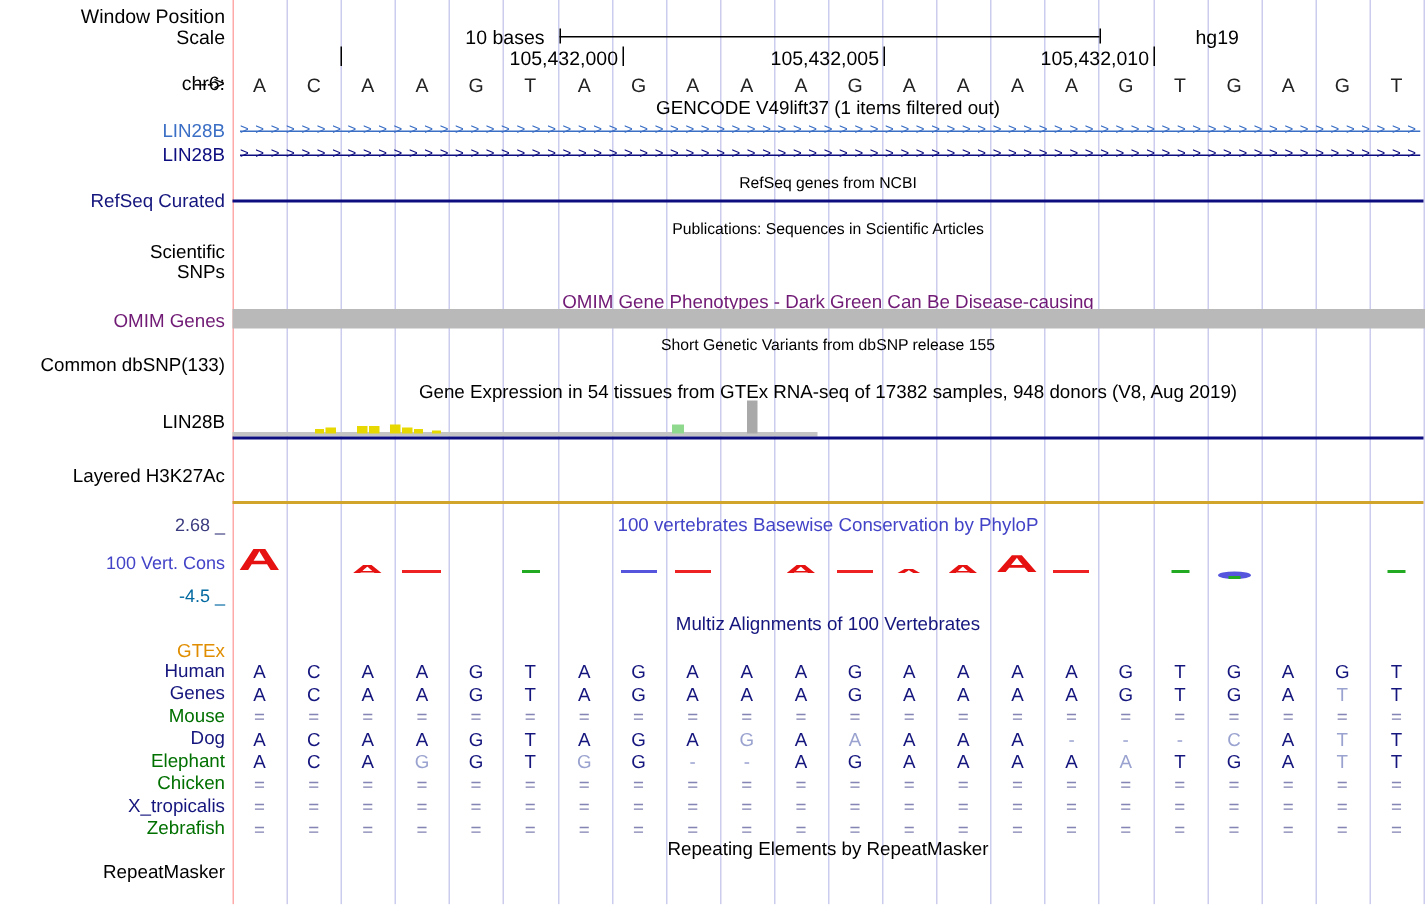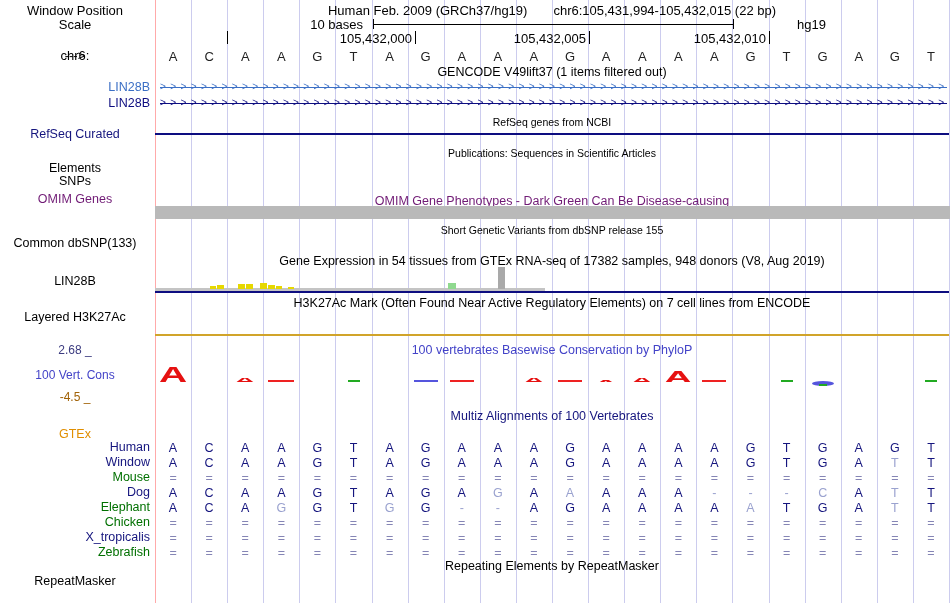--- a/index.html
+++ b/index.html
@@ -1,26 +1,26 @@
 <!DOCTYPE html>
 <html><head>
 <meta charset="utf-8">
 <style>
   html,body{margin:0;padding:0;background:#fff;}
   #screen{position:relative;width:950px;height:603px;background:#fff;overflow:hidden;
           font-family:"Liberation Sans",sans-serif;color:#000;}
-  .side{position:absolute;left:0;width:150px;text-align:center;font-size:12.5px;white-space:nowrap;}
+  .side{position:absolute;left:0;width:150px;text-align:right;font-size:12.5px;white-space:nowrap;}
   .ctitle{position:absolute;left:155px;width:794px;text-align:center;white-space:nowrap;}
   .t-big{font-size:12.5px;}
   .t-small{font-size:10.5px;}
   .navy{color:#15157e;}
   .green{color:#701a75;}
   .orange{color:#e08e00;}
   .blueviolet{color:#4343c8;}
-  .maroon{color:#a16207;}
+  .maroon{color:#0369a1;}
   .slate{color:#3c3c80;}
   .seq-letter{position:absolute;text-align:center;font-size:13px;color:#222;}
   .mz-b{color:#15157e;}
   .mz-dim{color:#9aa2cf;}
   .mz-eq{color:#8585b5;}
   .hdr-part{display:inline-block;}
   .hdr-gap{display:inline-block;width:26px;}
 </style>
 </head>
 <body>
@@ -47,23 +47,20 @@
       <div style="position: absolute; left: 732px; top: 0px; width: 1px; height: 603px; background: rgb(204, 204, 238);"></div>
       <div style="position: absolute; left: 769px; top: 0px; width: 1px; height: 603px; background: rgb(204, 204, 238);"></div>
       <div style="position: absolute; left: 805px; top: 0px; width: 1px; height: 603px; background: rgb(204, 204, 238);"></div>
       <div style="position: absolute; left: 841px; top: 0px; width: 1px; height: 603px; background: rgb(204, 204, 238);"></div>
       <div style="position: absolute; left: 877px; top: 0px; width: 1px; height: 603px; background: rgb(204, 204, 238);"></div>
       <div style="position: absolute; left: 913px; top: 0px; width: 1px; height: 603px; background: rgb(204, 204, 238);"></div>
       <div style="position: absolute; left: 949px; top: 0px; width: 1px; height: 603px; background: rgb(204, 204, 238);"></div>
     </div>
 
   <div class="side" id="lbl-window" style="top:3px;font-size:13px;">Window Position</div>
-  <div class="ctitle" style="top:3px;font-size:13px;">
-    <span class="hdr-part">Human Feb. 2009 (GRCh37/hg19)</span><span class="hdr-gap"></span><span class="hdr-part">chr6:105,431,994-105,432,015 (22 bp)</span>
-  </div>
 
   <div class="side" style="top:17px;font-size:13px;">Scale</div>
   <div style="position:absolute;left:245px;width:118px;top:17px;text-align:right;font-size:13px;">10 bases</div>
   <div style="position:absolute;left:373px;top:24px;width:360px;height:1px;background:#000;"></div>
   <div style="position:absolute;left:373px;top:19px;width:1px;height:10px;background:#000;"></div>
   <div style="position:absolute;left:733px;top:19px;width:1px;height:10px;background:#000;"></div>
   <div style="position:absolute;left:797px;top:17px;font-size:13px;">hg19</div>
 
   <div class="side" style="top:48px;font-size:13px;">chr6:</div>
   <div id="ruler" style="position:absolute;left:0;top:31px;width:950px;height:15px;font-size:13px;">
@@ -114,25 +111,25 @@
         <div style="position: absolute; left: 0px; top: 7px; width: 100%; height: 1px; background: rgb(13, 13, 128);"></div>
         <div style="position: absolute; left: 0px; top: 0px; width: 110%; color: rgb(13, 13, 128); font: 10px / 14px &quot;Liberation Sans&quot;, sans-serif; letter-spacing: 4.4px; white-space: nowrap;">&gt;&gt;&gt;&gt;&gt;&gt;&gt;&gt;&gt;&gt;&gt;&gt;&gt;&gt;&gt;&gt;&gt;&gt;&gt;&gt;&gt;&gt;&gt;&gt;&gt;&gt;&gt;&gt;&gt;&gt;&gt;&gt;&gt;&gt;&gt;&gt;&gt;&gt;&gt;&gt;&gt;&gt;&gt;&gt;&gt;&gt;&gt;&gt;&gt;&gt;&gt;&gt;&gt;&gt;&gt;&gt;&gt;&gt;&gt;&gt;&gt;&gt;&gt;&gt;&gt;&gt;&gt;&gt;&gt;&gt;&gt;&gt;&gt;&gt;&gt;&gt;&gt;&gt;&gt;&gt;&gt;&gt;&gt;&gt;&gt;</div>
       </div>
     </div>
 
   <div class="ctitle t-small" style="top:116px;">RefSeq genes from NCBI</div>
   <div class="side navy" style="top:127px;">RefSeq Curated</div>
   <div id="refseq-line" style="position: absolute; left: 155px; top: 133px; width: 794px; height: 2px; background: rgb(13, 13, 128);"></div>
 
   <div class="ctitle t-small" style="top:147px;">Publications: Sequences in Scientific Articles</div>
-  <div class="side" style="top:161px;">Elements</div>
+  <div class="side" style="top:161px;">Scientific</div>
   <div class="side" style="top:174px;">SNPs</div>
 
   <div class="ctitle t-big green" style="top:194px;">OMIM Gene Phenotypes - Dark Green Can Be Disease-causing</div>
-  <div class="side green" style="top:192px;">OMIM Genes</div>
+  <div class="side green" style="top:207px;">OMIM Genes</div>
   <div id="omim-bar" style="position: absolute; left: 155px; top: 206px; width: 795px; height: 13px; background: rgb(185, 185, 185);"></div>
 
   <div class="ctitle t-small" style="top:224px;">Short Genetic Variants from dbSNP release 155</div>
   <div class="side" style="top:236px;">Common dbSNP(133)</div>
 
   <div class="ctitle t-big" style="top:254px;">Gene Expression in 54 tissues from GTEx RNA-seq of 17382 samples, 948 donors (V8, Aug 2019)</div>
   <div class="side" style="top:274px;">LIN28B</div>
   <div id="gtex-graph" style="position:absolute;left:0;top:0;width:950px;height:0;">
       <div style="position: absolute; left: 155px; top: 288px; width: 390px; height: 3px; background: rgb(196, 196, 196);"></div>
       <div style="position: absolute; left: 210px; top: 286px; width: 6px; height: 3px; background: rgb(230, 216, 0);"></div>
@@ -141,21 +138,20 @@
       <div style="position: absolute; left: 246px; top: 284px; width: 7px; height: 5px; background: rgb(230, 216, 0);"></div>
       <div style="position: absolute; left: 260px; top: 283px; width: 7px; height: 6px; background: rgb(230, 216, 0);"></div>
       <div style="position: absolute; left: 268px; top: 285px; width: 7px; height: 4px; background: rgb(230, 216, 0);"></div>
       <div style="position: absolute; left: 276px; top: 286px; width: 6px; height: 3px; background: rgb(230, 216, 0);"></div>
       <div style="position: absolute; left: 288px; top: 287px; width: 6px; height: 2px; background: rgb(230, 216, 0);"></div>
       <div style="position: absolute; left: 448px; top: 283px; width: 8px; height: 6px; background: rgb(143, 217, 143);"></div>
       <div style="position: absolute; left: 498px; top: 267px; width: 7px; height: 22px; background: rgb(169, 169, 169);"></div>
       <div style="position: absolute; left: 155px; top: 291px; width: 794px; height: 2px; background: rgb(13, 13, 128);"></div>
     </div>
 
-  <div class="ctitle t-big" style="top:296px;">H3K27Ac Mark (Often Found Near Active Regulatory Elements) on 7 cell lines from ENCODE</div>
   <div class="side" style="top:310px;">Layered H3K27Ac</div>
   <div id="h3k27ac-line" style="position: absolute; left: 155px; top: 334px; width: 794px; height: 2px; background: rgb(209, 164, 42);"></div>
 
   <div class="side slate" style="top:343px;font-size:12px;">2.68 _</div>
   <div class="ctitle t-big blueviolet" style="top:343px;">100 vertebrates Basewise Conservation by PhyloP</div>
   <div class="side blueviolet" style="top:368px;font-size:12px;">100 Vert. Cons</div>
   <div class="side maroon" style="top:390px;font-size:12px;">-4.5 _</div>
   <div id="cons-track" style="position:absolute;left:0;top:0;width:950px;height:0;">
       <div style="position: absolute; left: 155.045px; top: 366px; width: 36px; height: 16px; overflow: hidden;">
         <div style="position: absolute; left: 0px; right: 0px; bottom: -4px; text-align: center; font: bold 15px &quot;Liberation Sans&quot;, sans-serif; color: rgb(230, 17, 17); transform-origin: 50% 100%; transform: scale(2.6, 1.45);">A</div>
@@ -206,21 +202,21 @@
       <div class="mz-b" style="position: absolute; left: 588.091px; top: 441px; width: 36.0909px; text-align: center; font-size: 12.5px;">A</div>
       <div class="mz-b" style="position: absolute; left: 624.182px; top: 441px; width: 36.0909px; text-align: center; font-size: 12.5px;">A</div>
       <div class="mz-b" style="position: absolute; left: 660.273px; top: 441px; width: 36.0909px; text-align: center; font-size: 12.5px;">A</div>
       <div class="mz-b" style="position: absolute; left: 696.364px; top: 441px; width: 36.0909px; text-align: center; font-size: 12.5px;">A</div>
       <div class="mz-b" style="position: absolute; left: 732.455px; top: 441px; width: 36.0909px; text-align: center; font-size: 12.5px;">G</div>
       <div class="mz-b" style="position: absolute; left: 768.545px; top: 441px; width: 36.0909px; text-align: center; font-size: 12.5px;">T</div>
       <div class="mz-b" style="position: absolute; left: 804.636px; top: 441px; width: 36.0909px; text-align: center; font-size: 12.5px;">G</div>
       <div class="mz-b" style="position: absolute; left: 840.727px; top: 441px; width: 36.0909px; text-align: center; font-size: 12.5px;">A</div>
       <div class="mz-b" style="position: absolute; left: 876.818px; top: 441px; width: 36.0909px; text-align: center; font-size: 12.5px;">G</div>
       <div class="mz-b" style="position: absolute; left: 912.909px; top: 441px; width: 36.0909px; text-align: center; font-size: 12.5px;">T</div>
-      <div style="position: absolute; left: 0px; width: 150px; top: 455.05px; text-align: right; color: rgb(21, 21, 126); font-size: 12.5px;">Window</div>
+      <div style="position: absolute; left: 0px; width: 150px; top: 455.05px; text-align: right; color: rgb(21, 21, 126); font-size: 12.5px;">Genes</div>
       <div class="mz-b" style="position: absolute; left: 155px; top: 456.05px; width: 36.0909px; text-align: center; font-size: 12.5px;">A</div>
       <div class="mz-b" style="position: absolute; left: 191.091px; top: 456.05px; width: 36.0909px; text-align: center; font-size: 12.5px;">C</div>
       <div class="mz-b" style="position: absolute; left: 227.182px; top: 456.05px; width: 36.0909px; text-align: center; font-size: 12.5px;">A</div>
       <div class="mz-b" style="position: absolute; left: 263.273px; top: 456.05px; width: 36.0909px; text-align: center; font-size: 12.5px;">A</div>
       <div class="mz-b" style="position: absolute; left: 299.364px; top: 456.05px; width: 36.0909px; text-align: center; font-size: 12.5px;">G</div>
       <div class="mz-b" style="position: absolute; left: 335.455px; top: 456.05px; width: 36.0909px; text-align: center; font-size: 12.5px;">T</div>
       <div class="mz-b" style="position: absolute; left: 371.545px; top: 456.05px; width: 36.0909px; text-align: center; font-size: 12.5px;">A</div>
       <div class="mz-b" style="position: absolute; left: 407.636px; top: 456.05px; width: 36.0909px; text-align: center; font-size: 12.5px;">G</div>
       <div class="mz-b" style="position: absolute; left: 443.727px; top: 456.05px; width: 36.0909px; text-align: center; font-size: 12.5px;">A</div>
       <div class="mz-b" style="position: absolute; left: 479.818px; top: 456.05px; width: 36.0909px; text-align: center; font-size: 12.5px;">A</div>

